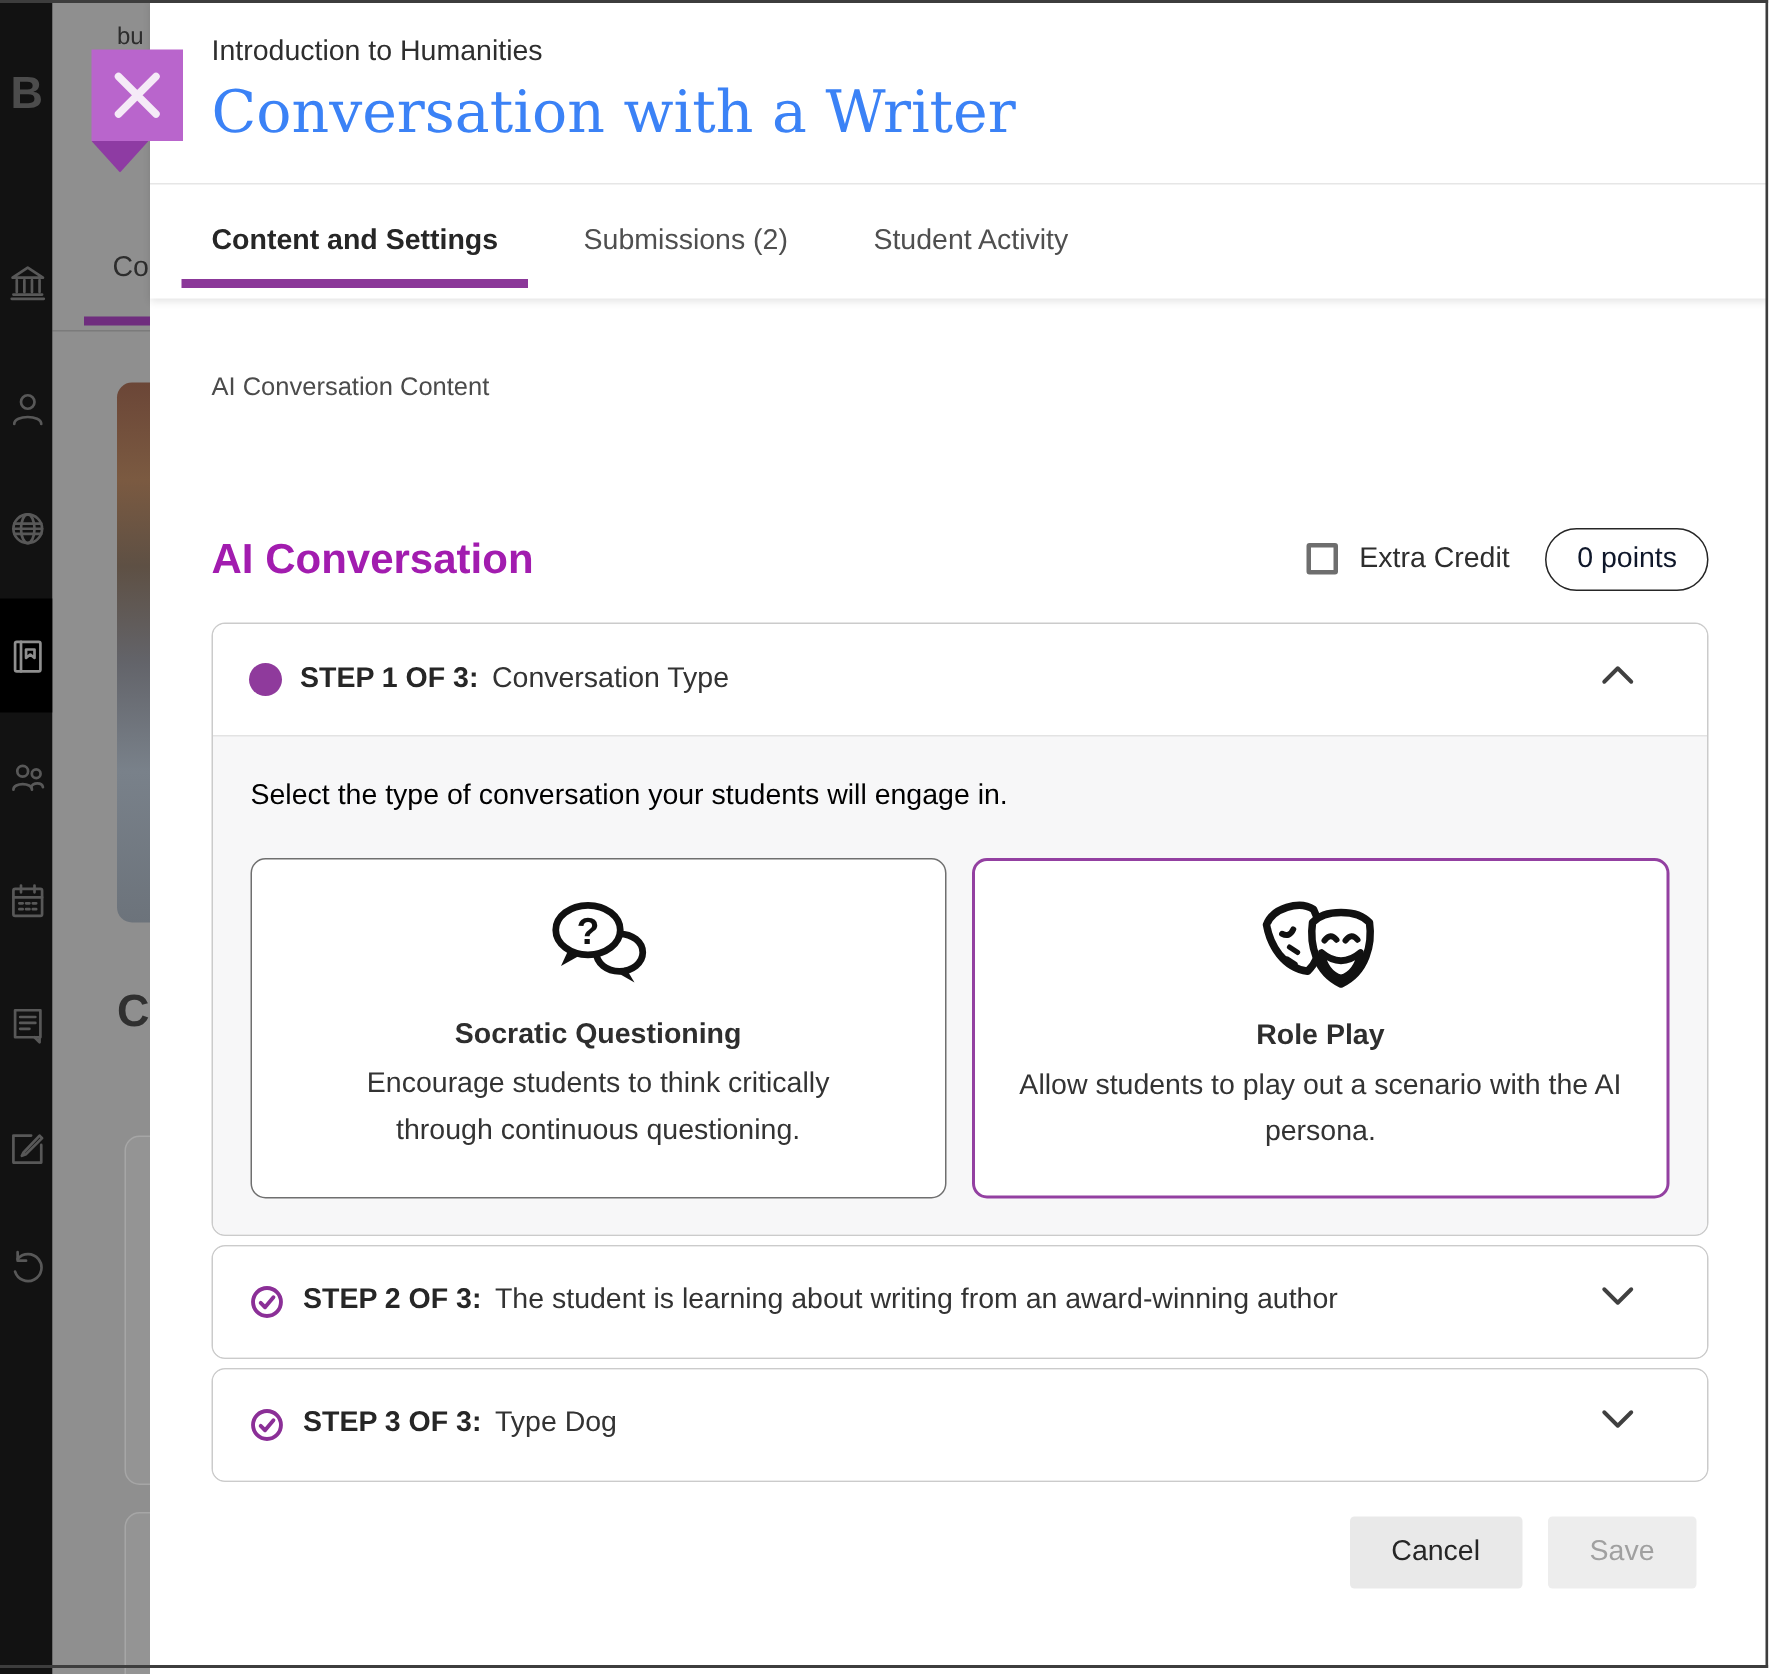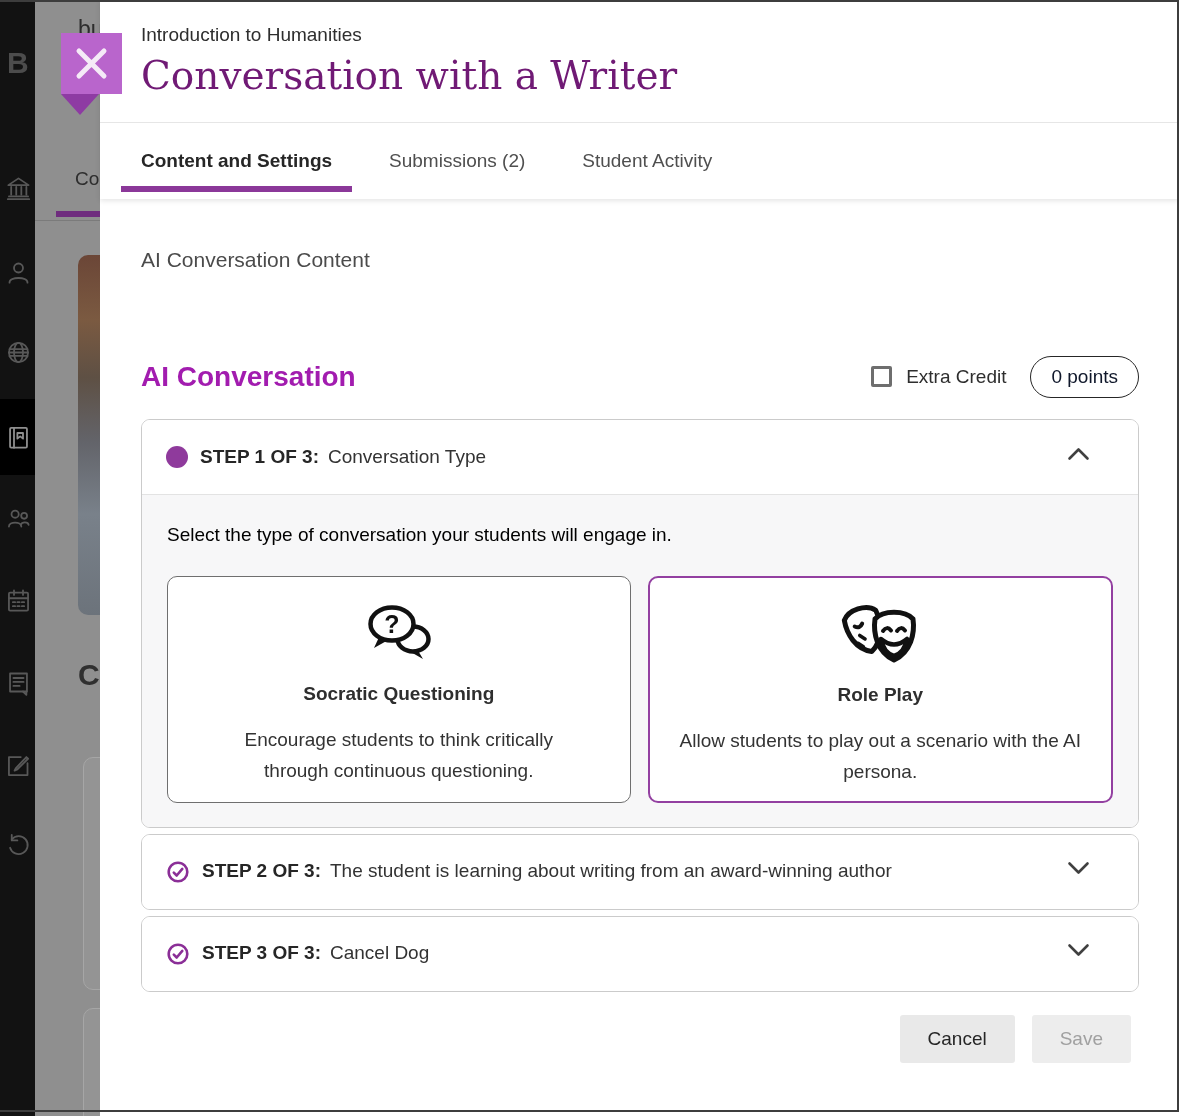--- a/index.html
+++ b/index.html
@@ -16,21 +16,21 @@
   
   .sidebar { position:absolute; left:0; top:0; width:35px; height:1116px; background:#121212; overflow:hidden; z-index:5; }
   .sidebar .logo { position:absolute; left:7px; top:46px; font-size:30px; font-weight:bold; color:#4c4c4c; }
   .side-icon { position:absolute; left:5px; width:27px; height:27px; }
   .side-icon svg { width:27px; height:27px; stroke:#585858; fill:none; stroke-width:1.6; stroke-linecap:round; stroke-linejoin:round; }
   .active-block { position:absolute; left:0; top:399px; width:35px; height:76px; background:#000; }
   .side-icon.hl svg { stroke:#8f8f8f; }
 
   
   .backdrop { position:absolute; left:35px; top:0; width:65px; height:1116px; background:#8f8f8f; overflow:hidden; z-index:4; }
-  .bd-text-top { position:absolute; left:43px; top:16px; font-size:23px; color:#2d2d2d; }
+  .bd-text-top { position:absolute; left:43px; top:16px; font-size:16px; color:#2d2d2d; }
   .bd-tab { position:absolute; left:40px; top:168px; font-size:19px; color:#2d2d2d; }
   .bd-underline { position:absolute; left:21px; top:211px; width:44px; height:6px; background:#6f2d7e; }
   .bd-tabline { position:absolute; left:0; top:220px; width:65px; height:1px; background:#7b7b7b; }
   .bd-image { position:absolute; left:43px; top:255px; width:22px; height:360px; border-radius:10px 0 0 10px;
               background:linear-gradient(to bottom,#6b4637 0%,#7b5a41 18%,#5e5044 34%,#63646a 52%,#79818a 72%,#6c737b 100%); }
   .bd-heading { position:absolute; left:43px; top:658px; font-size:30px; font-weight:bold; color:#303030; }
   .bd-card { position:absolute; left:48px; width:40px; border:1px solid #a6a6a6; border-radius:10px; background:rgba(255,255,255,0.05); }
   .bd-card1 { top:757px; height:233px; }
   .bd-card2 { top:1008px; height:150px; }
 
@@ -38,30 +38,30 @@
   .close-btn { position:absolute; left:61px; top:33px; width:61px; height:61px; background:#b965cc; z-index:50; cursor:pointer; }
   .close-btn svg { position:absolute; left:0; top:0; }
   .close-tail { position:absolute; left:61px; top:94px; width:38px; height:21px; background:#8e3ba3; z-index:49;
                 clip-path:polygon(0 0, 100% 0, 50% 100%); }
 
   
   .modal { position:absolute; left:100px; top:0; width:1079px; height:899px; background:#fff; z-index:10; }
 
   .modal-header { position:relative; background:#fff; z-index:3; box-shadow:0 2px 5px rgba(0,0,0,0.10); }
   .course-label { padding:24px 40px 0 41px; font-size:19px; color:#2e2e2e; }
-  .page-title { padding:7px 40px 0 41px; font-family:"DejaVu Serif","Liberation Serif",serif; font-size:39px; color:#701a75; line-height:1.2; }
+  .page-title { padding:7px 40px 0 41px; font-family:"DejaVu Serif","Liberation Serif",serif; font-size:39px; color:#3b82f6; line-height:1.2; }
 
   .tabbar { display:flex; align-items:center; margin-top:22px; border-top:1px solid #e6e6e6; height:77px; padding-left:21px; }
   .tab { position:relative; height:100%; display:flex; align-items:center; padding:0 20px; font-size:19px; color:#4f4f4f; cursor:pointer; }
   .tab + .tab { margin-left:17px; }
   .tab.active { color:#262626; font-weight:bold; }
   .tab.active::after { content:""; position:absolute; left:0; right:0; bottom:7px; height:6px; background:#8b3899; }
 
   .content { padding:0 40px 0 41px; }
-  .h-content { margin-top:49px; font-size:21px; font-weight:400; color:#4b4b4b; }
+  .h-content { margin-top:49px; font-size:17px; font-weight:400; color:#4b4b4b; }
 
   .section-row { margin-top:84px; display:flex; align-items:center; }
   .h-section { font-size:28px; font-weight:bold; color:#a21caf; }
   .section-controls { margin-left:auto; display:flex; align-items:center; }
   .checkbox { width:21px; height:21px; border:3px solid #6e6e6e; border-radius:2px; background:#fff; cursor:pointer; }
   .cb-label { margin-left:14px; font-size:19px; color:#2e2e2e; }
   .points-pill { margin-left:24px; border:1.5px solid #262626; border-radius:24px; padding:9px 20px; font-size:19px; color:#0f172a; background:#fff; cursor:pointer; }
 
   
   .step-card { margin-top:21px; border:1px solid #cbcbcb; border-radius:9px; overflow:hidden; background:#fff; }
@@ -74,21 +74,21 @@
 
   .step-body { background:#f7f7f8; border-top:1px solid #e3e3e3; padding:29px 25px 24px 25px; }
   .step-prompt { font-size:19px; color:#000000; }
 
   .option-row { display:flex; gap:17px; margin-top:30px; }
   .option-card { flex:1; height:227px; background:#fff; border:1px solid #6f6f6f; border-radius:10px; cursor:pointer;
                  display:flex; flex-direction:column; align-items:center; padding-top:19px; }
   .option-card.selected { border:2px solid #9340a1; }
   .option-icon { height:76px; display:flex; align-items:center; justify-content:center; }
   .option-title { margin-top:11px; font-size:19px; font-weight:bold; color:#2e2e2e; }
-  .option-desc { margin-top:19px; font-size:19px; color:#333; text-align:center; line-height:1.64; }
+  .option-desc { margin-top:6px; font-size:19px; color:#333; text-align:center; line-height:1.64; }
   .option-desc.w1 { max-width:368px; }
   .option-desc.w2 { max-width:446px; }
 
   .step-card.collapsed { margin-top:6px; }
   .step-card.collapsed .step-header { padding:25px 24px; }
 
   
   .footer { display:flex; justify-content:flex-end; gap:17px; padding:23px 48px 0 0; }
   .btn { border:none; border-radius:3px; font-family:"Liberation Sans",sans-serif; font-size:19px; padding:13px 28px; cursor:pointer; }
   .btn-cancel { background:#e9e9e9; color:#262626; }
@@ -283,21 +283,21 @@
 
       <div class="step-card collapsed">
         <div class="step-header">
           <div class="step-check">
             <svg width="24" height="24" viewBox="0 0 24 24">
                 <circle cx="12" cy="12" r="9.3" fill="#fff" stroke="#8b2f97" stroke-width="2.6"></circle>
                 <path d="M7.8,12.6 l2.9,2.9 l5.6,-6.6" fill="none" stroke="#8b2f97" stroke-width="2.6" stroke-linecap="round" stroke-linejoin="round"></path>
               </svg>
           </div>
           <div class="step-label">STEP 3 OF 3:</div>
-          <div class="step-title">Cancel Dog</div>
+          <div class="step-title">Type Dog</div>
           <div class="step-chevron">
             <svg width="23" height="15" viewBox="0 0 23 15">
                 <path d="M2.5,3.5 L11.5,12.5 L20.5,3.5" stroke="#404040" stroke-width="2.6" fill="none" stroke-linecap="round" stroke-linejoin="round"></path>
               </svg>
           </div>
         </div>
       </div>
 
     </div>
 

